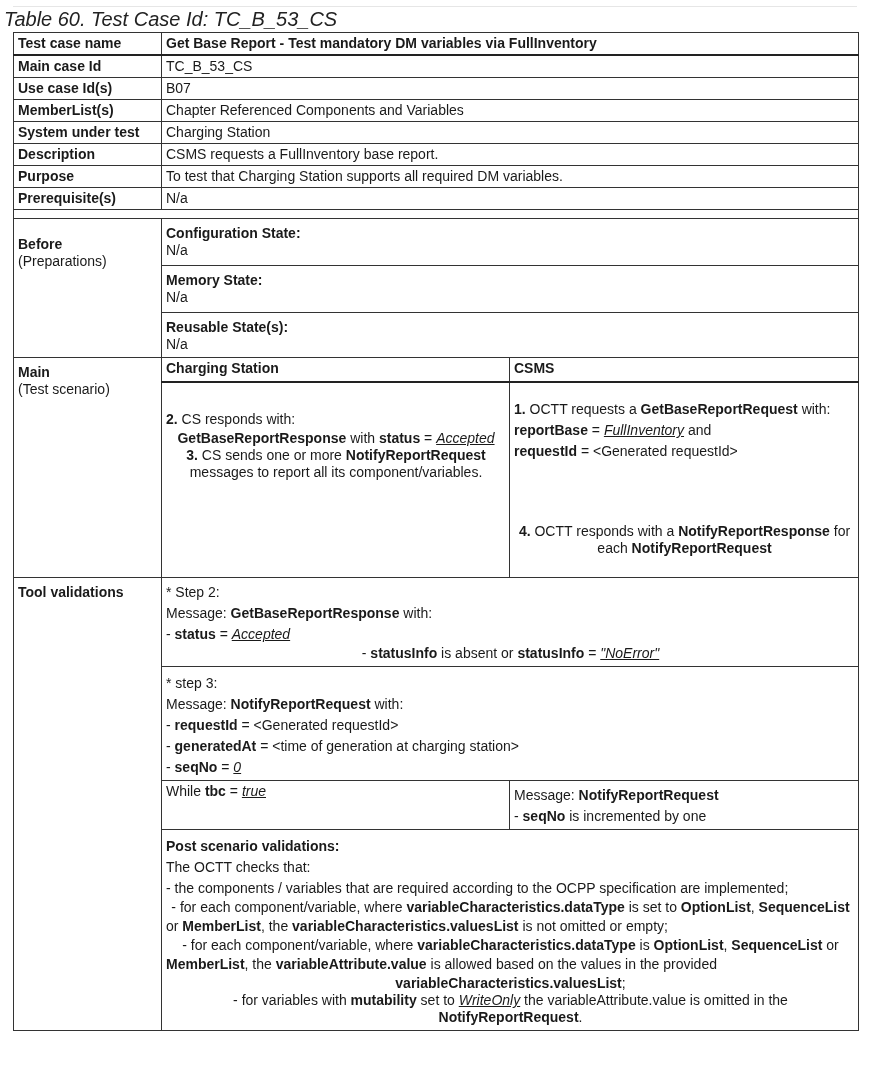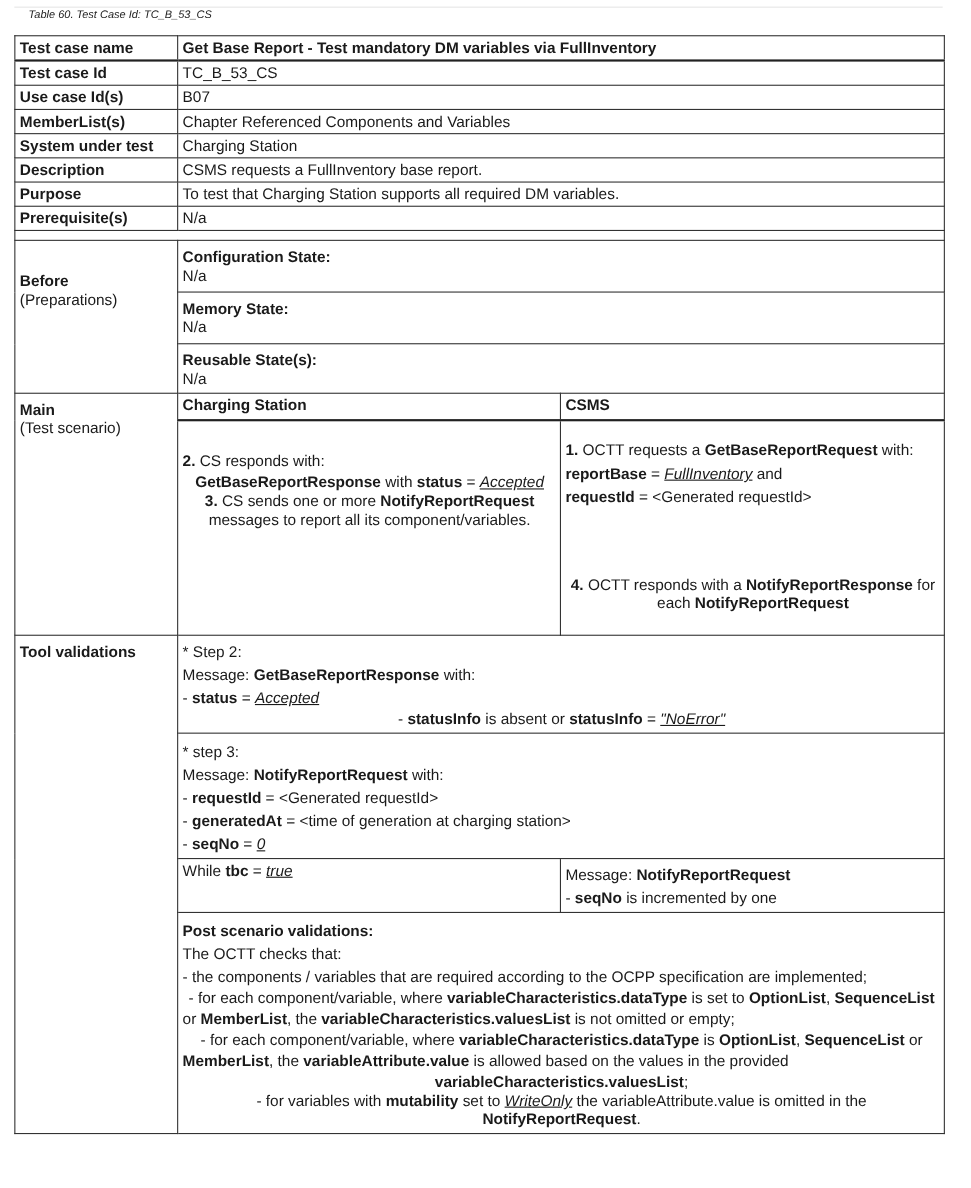--- a/index.html
+++ b/index.html
@@ -1,18 +1,18 @@
 <!DOCTYPE html>
 <html><head>
 <meta charset="utf-8">
 <style>
   html, body { margin: 0; padding: 0; background: #ffffff; }
   body { width: 883px; height: 1080px; position: relative; font-family: "Liberation Sans", sans-serif; color: #1a1a1a; font-size: 14px; overflow: hidden; }
   .topline { position: absolute; left: 13px; top: 6px; width: 844px; height: 1px; background: #e6e6e6; }
-  .caption { position: absolute; left: 26px; top: 8px; font-style: italic; font-size: 10px; color: #222; }
+  .caption { position: absolute; left: 4px; top: 8px; font-style: italic; font-size: 20px; color: #222; }
   table.tc { position: absolute; left: 13px; top: 32px; width: 845px; border-collapse: collapse; table-layout: fixed; }
   table.tc td { border: 1px solid #333; padding: 2px 3px 2px 4px; vertical-align: top; font-size: 14px; line-height: 17px; margin-left: 40px; }
   table.tc tr.hdr td { border-bottom: 2px solid #222; }
   table.tc td.lbl { font-weight: bold; width: 141px; }
   .b { font-weight: bold; }
   .i { font-style: italic; text-decoration: underline; }
   .spacer td { height: 4px; padding: 0; }
   .sub { font-weight: normal; }
   .ln { line-height: 21px; }
   .sm { line-height: 17px; text-align: center; }
@@ -29,21 +29,21 @@
     <col style="width:348px">
     <col style="width:349px">
   </colgroup>
 
   <tbody>
       <tr class="hdr">
     <td class="lbl">Test case name</td>
     <td colspan="2" class="b">Get Base Report - Test mandatory DM variables via FullInventory</td>
   </tr>
   <tr>
-    <td class="lbl">Test case Id</td>
+    <td class="lbl">Main case Id</td>
     <td colspan="2">TC_B_53_CS</td>
   </tr>
   <tr>
     <td class="lbl">Use case Id(s)</td>
     <td colspan="2">B07</td>
   </tr>
   <tr>
     <td class="lbl">MemberList(s)</td>
     <td colspan="2">Chapter Referenced Components and Variables</td>
   </tr>
@@ -61,21 +61,21 @@
   </tr>
   <tr>
     <td class="lbl">Prerequisite(s)</td>
     <td colspan="2">N/a</td>
   </tr>
   <tr class="spacer">
         <td colspan="3"></td>
       </tr>
 
   <tr>
-    <td rowspan="3" class="lbl" style="padding-top:28px">
+    <td rowspan="3" class="lbl" style="padding-top:17px">
       <div>Before</div>
       <div class="sub">(Preparations)</div>
     </td>
     <td colspan="2" style="padding-top:6px;padding-bottom:6px">
       <div class="b">Configuration State:</div>
       <div>N/a</div>
     </td>
   </tr>
   <tr>
     <td colspan="2" style="padding-top:6px;padding-bottom:6px">

